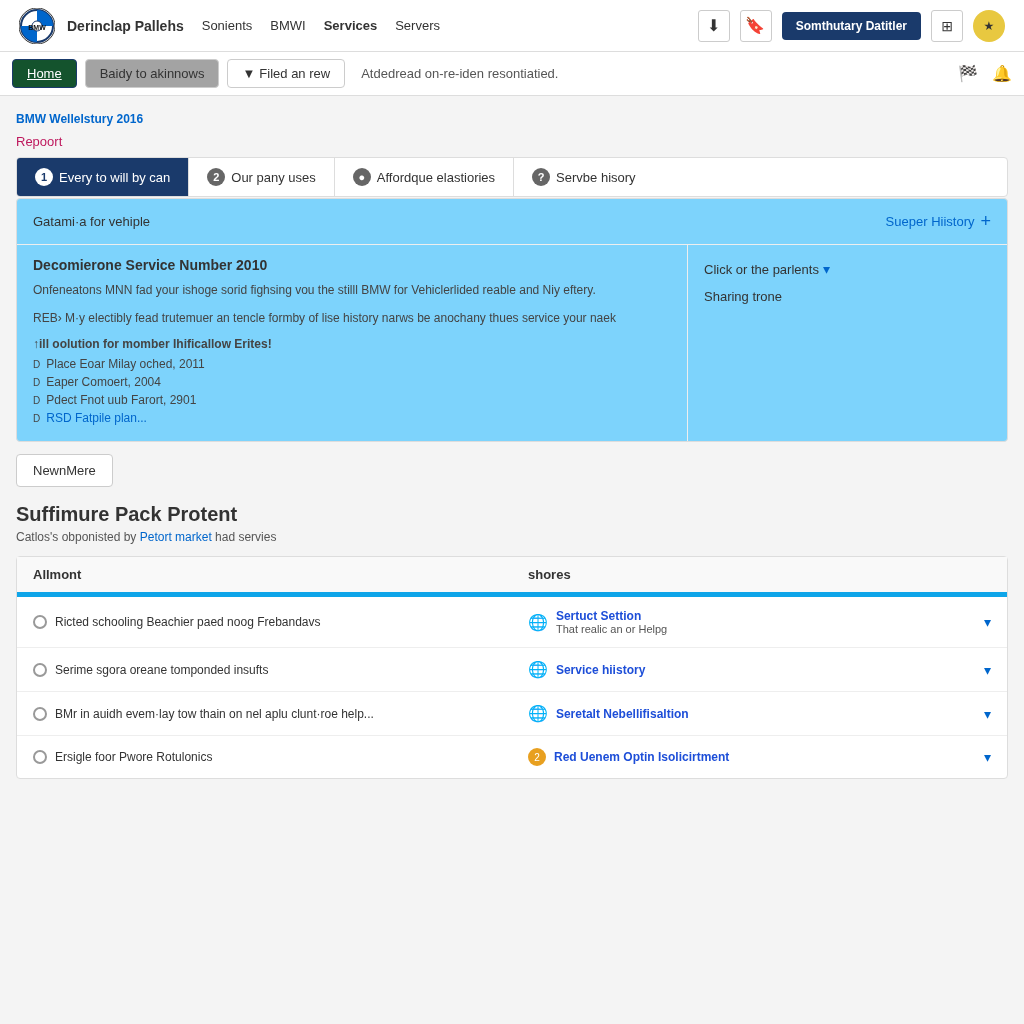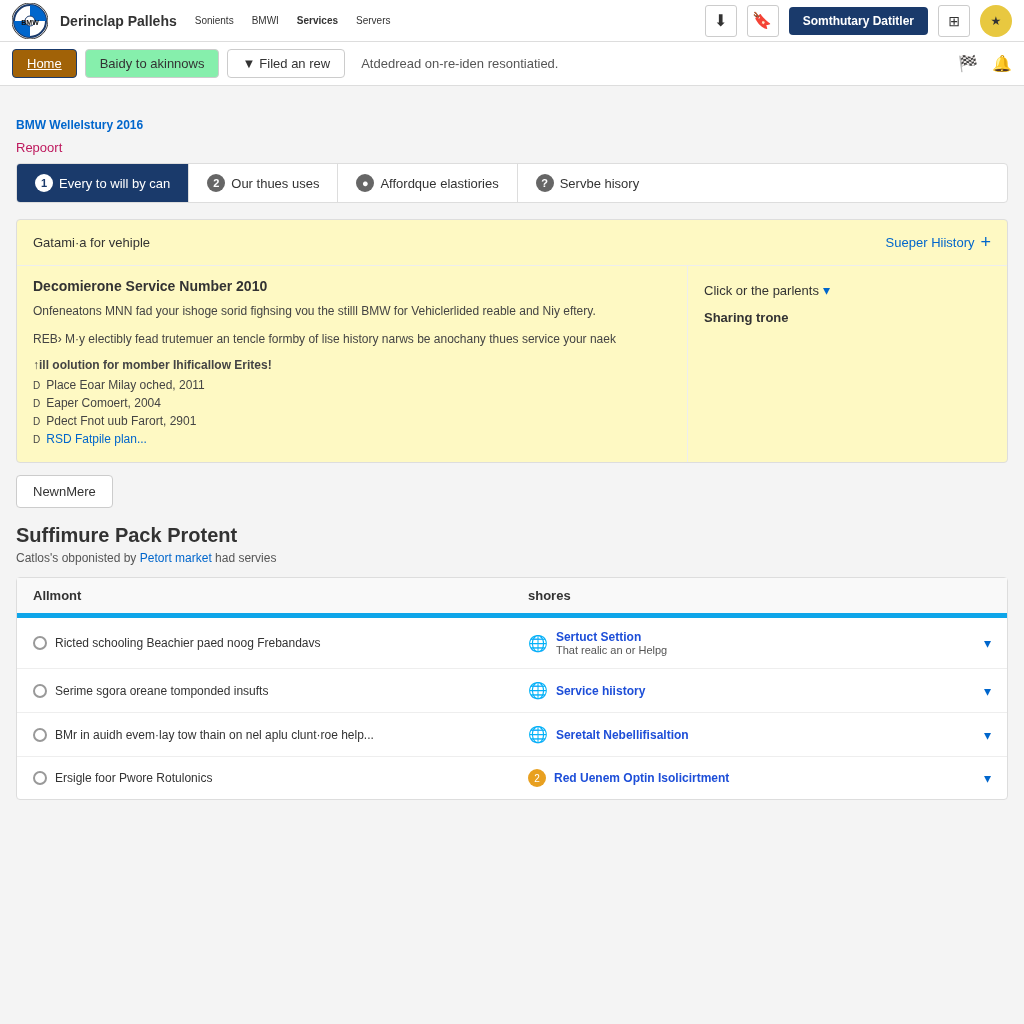--- a/index.html
+++ b/index.html
@@ -1,27 +1,27 @@
 <!DOCTYPE html>
 <html><head>
   <meta charset="utf-8">
   <style>
     * { box-sizing: border-box; margin: 0; padding: 0; }
     body { font-family: Arial, sans-serif; font-size: 13px; color: #333; background: #f4f4f4; }
 
     
     .navbar {
       display: flex; align-items: center; background: #fff;
-      border-bottom: 1px solid #ddd; padding: 0 12px; height: 42px;
+      border-bottom: 1px solid #ddd; padding: 0 19px; height: 52px;
     }
     .navbar-logo {
       width: 36px; height: 36px; margin-right: 12px; flex-shrink: 0;
     }
     .navbar-brand { font-weight: bold; font-size: 14px; margin-right: 18px; }
-    .navbar-links { display: flex; gap: 18px; font-size: 10px; }
+    .navbar-links { display: flex; gap: 18px; font-size: 13px; }
     .navbar-links span { cursor: pointer; color: #333; }
     .navbar-right { margin-left: auto; display: flex; align-items: center; gap: 10px; }
     .nav-icon-btn {
       width: 32px; height: 32px; border: 1px solid #ccc; background: #fff;
       border-radius: 3px; display: flex; align-items: center; justify-content: center;
       cursor: pointer; font-size: 16px;
     }
     .nav-cta {
       background: #1a3a6b; color: #fff; border: none; border-radius: 4px;
       padding: 7px 14px; font-size: 12px; cursor: pointer; font-weight: bold;
@@ -36,36 +36,36 @@
       display: flex; align-items: center; justify-content: center; font-size: 12px; color: #333;
     }
 
     
     .subnav {
       display: flex; align-items: center; background: #fff;
       border-bottom: 1px solid #ddd; padding: 0 12px; height: 44px; gap: 8px;
     }
     .subnav-tab {
       padding: 6px 14px; border: 1px solid #ccc; border-radius: 4px;
-      background: #86efac; cursor: pointer; font-size: 13px; color: #333;
-    }
-    .subnav-tab.active { background: #a16207; color: #fff; border-color: #1a3a6b; text-decoration: underline; }
+      background: #a3a3a3; cursor: pointer; font-size: 13px; color: #333;
+    }
+    .subnav-tab.active { background: #14532d; color: #fff; border-color: #1a3a6b; text-decoration: underline; }
     .subnav-dropdown {
       padding: 6px 14px; border: 1px solid #ccc; border-radius: 4px;
       background: #fff; cursor: pointer; font-size: 13px; display: flex; align-items: center; gap: 4px;
     }
     .subnav-text { font-size: 13px; color: #555; margin-left: 8px; }
     .subnav-icons { margin-left: auto; display: flex; gap: 14px; align-items: center; font-size: 16px; color: #555; }
 
     
     .main { padding: 16px; }
 
     
     .page-header { margin-bottom: 8px; }
-    .page-subtitle { color: #0066cc; font-size: 12px; margin-bottom: 4px; font-weight: bold; margin-top: 16px; }
+    .page-subtitle { color: #0066cc; font-size: 12px; margin-bottom: 4px; font-weight: bold; }
     .page-title { font-size: 22px; font-weight: bold; color: #111; }
     .report-link { float: right; color: #be185d; font-size: 13px; margin-top: -24px; cursor: pointer; }
 
     
     .tabs {
       display: flex; border: 1px solid #ddd; background: #fff;
       border-radius: 4px; margin-bottom: 0; overflow: hidden;
     }
     .tab-item {
       display: flex; align-items: center; gap: 6px;
@@ -77,40 +77,40 @@
     .tab-item.active .tab-num { background: #fff; color: #1a3a6b; }
     .tab-num {
       display: inline-flex; align-items: center; justify-content: center;
       width: 18px; height: 18px; border-radius: 50%;
       background: #1a3a6b; color: #fff; font-size: 11px; font-weight: bold;
     }
     .tab-item:not(.active) .tab-num { background: #666; color: #fff; }
 
     
     .card {
-      background: #fef9c3; border: 1px solid #ddd; border-radius: 4px;
-      margin-top: 16px; margin-bottom: 12px;
+      background: #7dd3fc; border: 1px solid #ddd; border-radius: 4px;
+      margin-top: 1px; margin-bottom: 12px;
     }
     .card-header-row {
       display: flex; justify-content: space-between; align-items: center;
       padding: 12px 16px; border-bottom: 1px solid #eee;
     }
     .card-header-right { display: flex; align-items: center; gap: 6px; font-size: 13px; color: #0066cc; }
     .card-header-right span { cursor: pointer; }
     .blue-dot { color: #0066cc; font-size: 18px; }
     .section-title { font-weight: bold; font-size: 14px; margin-bottom: 8px; }
     .section-desc { font-size: 12px; color: #444; line-height: 1.5; margin-bottom: 10px; }
     .card-two-col { display: flex; }
     .card-left { flex: 1; padding: 12px 16px; }
     .card-right { width: 320px; padding: 12px 16px; border-left: 1px solid #eee; }
 
     .inline-label { font-size: 12px; color: #777; margin-bottom: 4px; }
     .click-label { font-size: 13px; color: #333; display: flex; align-items: center; gap: 4px; }
     .chevron-down { color: #0066cc; font-size: 14px; }
-    .share-label { font-size: 13px; color: #333; margin-top: 12px; font-weight: bold; }
+    .share-label { font-size: 13px; color: #333; margin-top: 12px; }
 
     .list-section { margin-top: 8px; }
     .list-title { font-size: 12px; color: #444; font-weight: bold; margin-bottom: 6px; }
     .list-item { display: flex; align-items: baseline; gap: 6px; font-size: 12px; color: #444; margin-bottom: 4px; }
     .list-bullet { font-size: 10px; }
     .list-link { color: #0066cc; cursor: pointer; }
 
     
     .btn-outline {
       border: 1px solid #ccc; background: #fff; border-radius: 4px;
@@ -203,21 +203,21 @@
   </div>
 
   
   <div class="tabs">
     <div class="tab-item active">
       <span class="tab-num">1</span>
       <span>Every to will by can</span>
     </div>
     <div class="tab-item">
       <span class="tab-num">2</span>
-      <span>Our thues uses</span>
+      <span>Our pany uses</span>
     </div>
     <div class="tab-item">
       <span class="tab-num">●</span>
       <span>Affordque elastiories</span>
     </div>
     <div class="tab-item">
       <span class="tab-num">?</span>
       <span>Servbe hisory</span>
     </div>
   </div>

